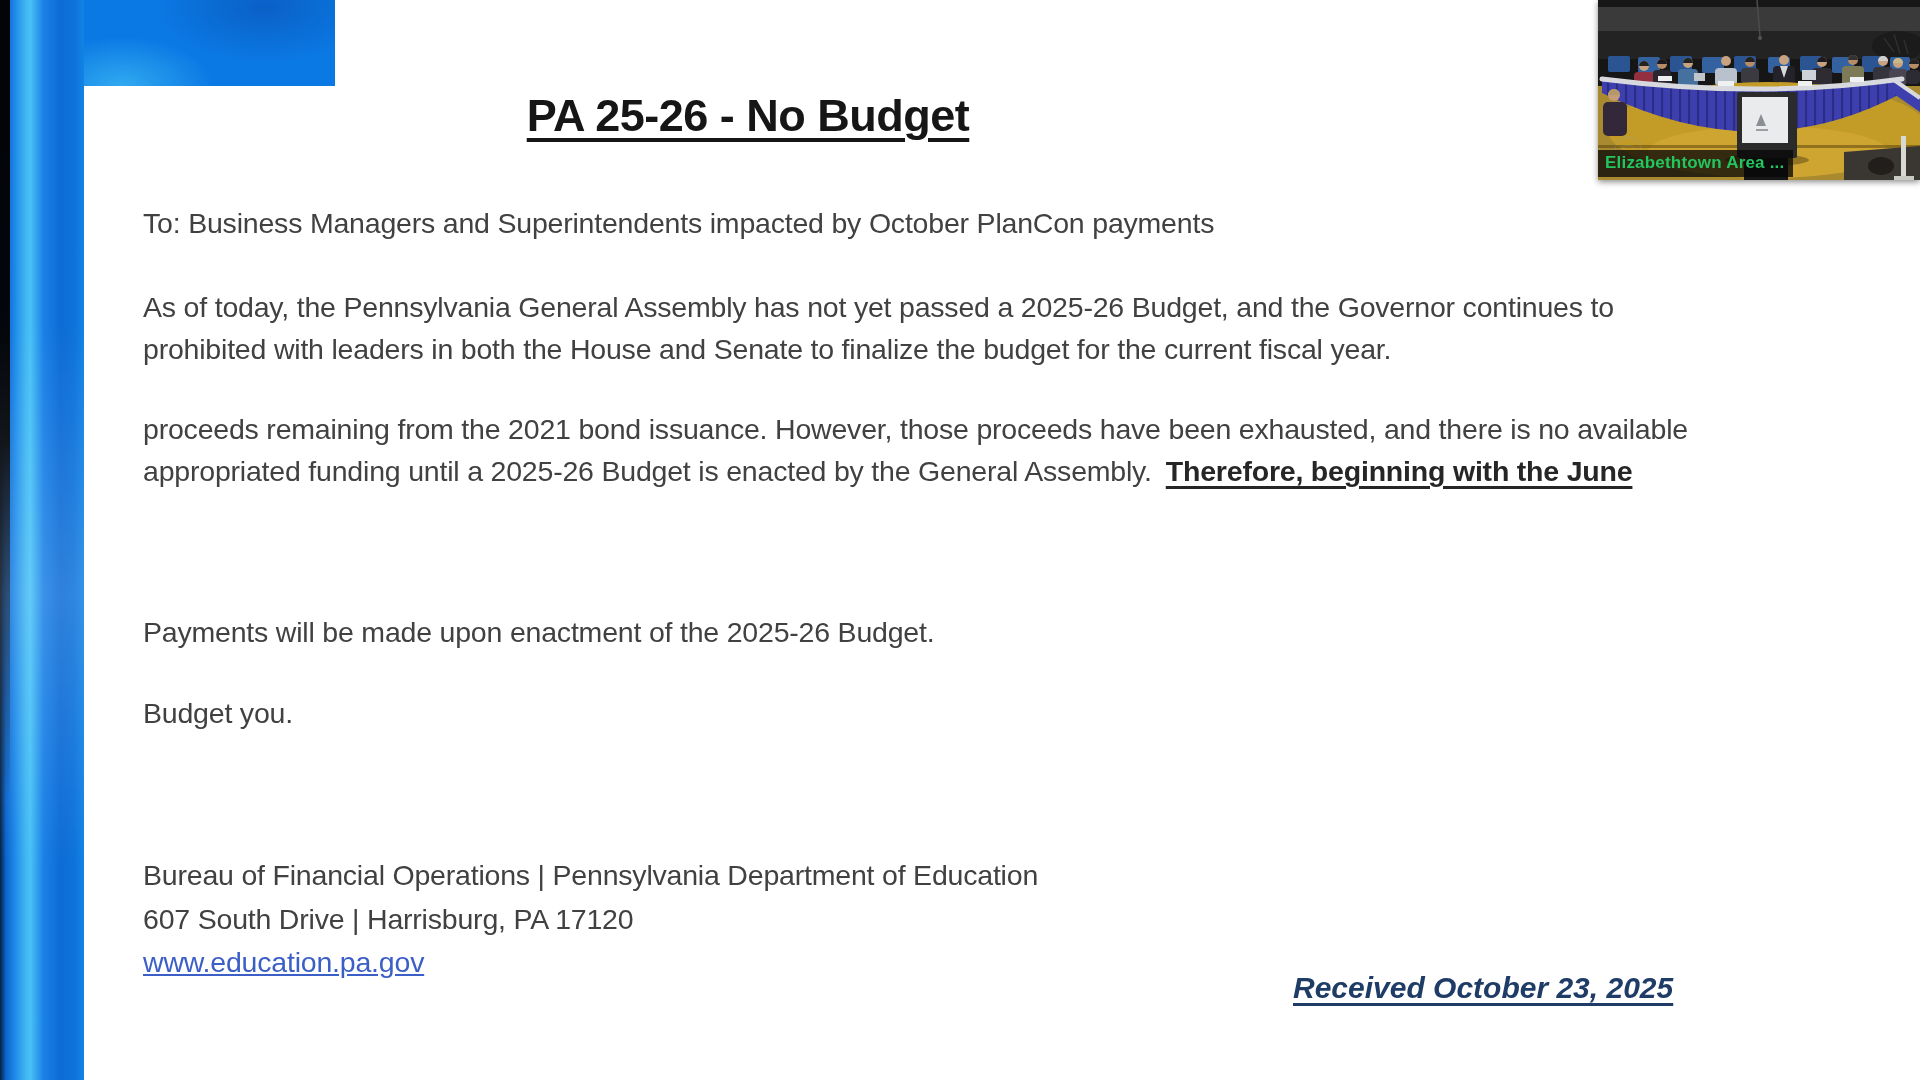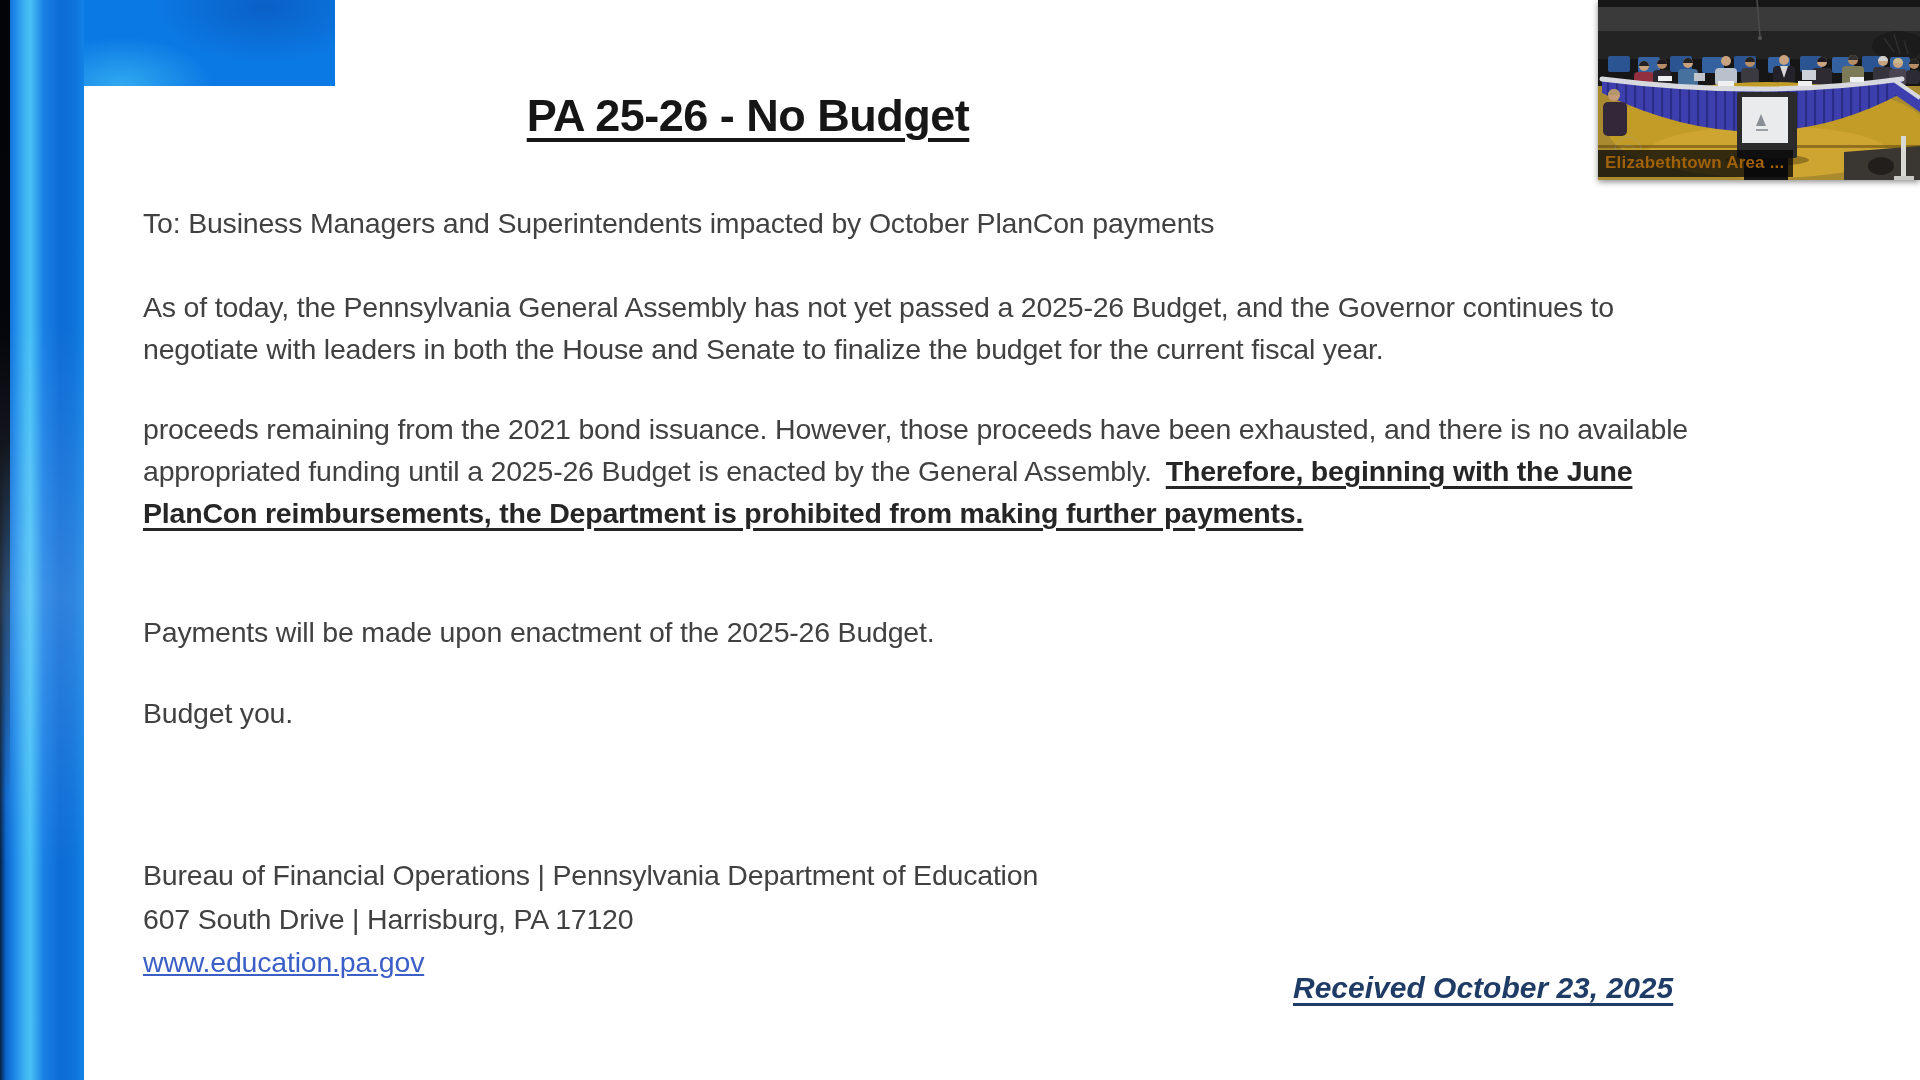--- a/index.html
+++ b/index.html
@@ -39,47 +39,44 @@
   .gap{margin-left:14px;}
   a.site-link{color:#3b5fc6;text-decoration:underline;cursor:pointer;}
   .received{position:absolute;left:1293px;top:971px;font-size:30px;font-weight:bold;
     font-style:italic;color:#1f3c66;text-decoration:underline;
     text-decoration-thickness:3px;text-underline-offset:5px;white-space:nowrap;}
 
   
   .video{position:absolute;left:1598px;top:0;width:322px;height:180px;background:#111;
     box-shadow:0 2px 6px rgba(0,0,0,.45);cursor:pointer;}
   .video svg{position:absolute;inset:0;display:block;}
-  .caption{position:absolute;left:0;bottom:3px;background:rgba(8,8,8,.78);color:#a16207;
+  .caption{position:absolute;left:0;bottom:3px;background:rgba(8,8,8,.78);color:#22c55e;
     font-size:17px;font-weight:bold;letter-spacing:.2px;padding:3px 9px 4px 7px;
     white-space:nowrap;}
 </style>
 </head>
 <body>
 
 <div class="stripe"></div>
 <div class="corner"></div>
 
 <main>
   <h1 class="title"><span>PA 25-26 - No Budget</span></h1>
 
   <div class="bodytext to-line">To: Business Managers and Superintendents impacted by October PlanCon payments</div>
 
   <div class="bodytext para-assembly">
     <div>As of today, the Pennsylvania General Assembly has not yet passed a 2025-26 Budget, and the Governor continues to</div>
-    <div>negotiate with leaders in both the House and Senate to finalize the budget for the current fiscal year.</div>
+    <div>prohibited with leaders in both the House and Senate to finalize the budget for the current fiscal year.</div>
   </div>
 
   <div class="bodytext para-plancon">
     <div>proceeds remaining from the 2021 bond issuance. However, those proceeds have been exhausted, and there is no available</div>
     <div>
       <span>appropriated funding until a 2025-26 Budget is enacted by the General Assembly.</span><span class="emph gap">Therefore, beginning with the June</span>
-    </div>
-    <div>
-      <span class="emph">PlanCon reimbursements, the Department is prohibited from making further payments.</span>
     </div>
   </div>
 
   <div class="bodytext para-payments">Payments will be made upon enactment of the 2025-26 Budget.</div>
 
   <div class="bodytext closing">Budget you.</div>
 
   <div class="bodytext footer">
     <div>Bureau of Financial Operations | Pennsylvania Department of Education</div>
     <div>607 South Drive | Harrisburg, PA 17120</div>

